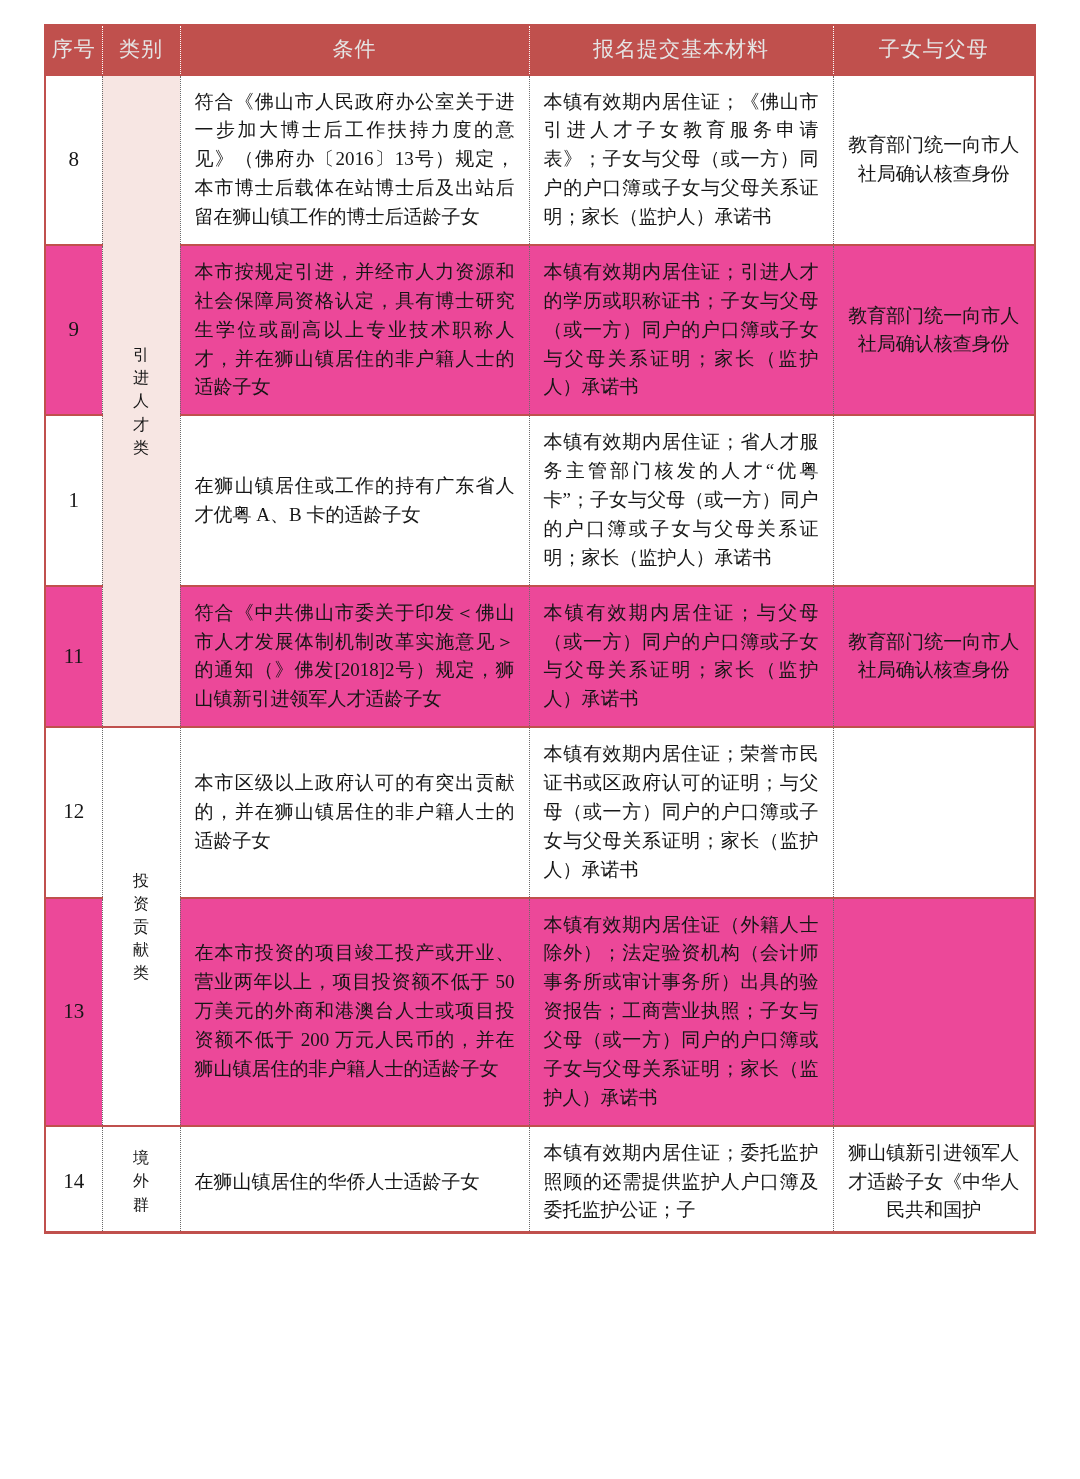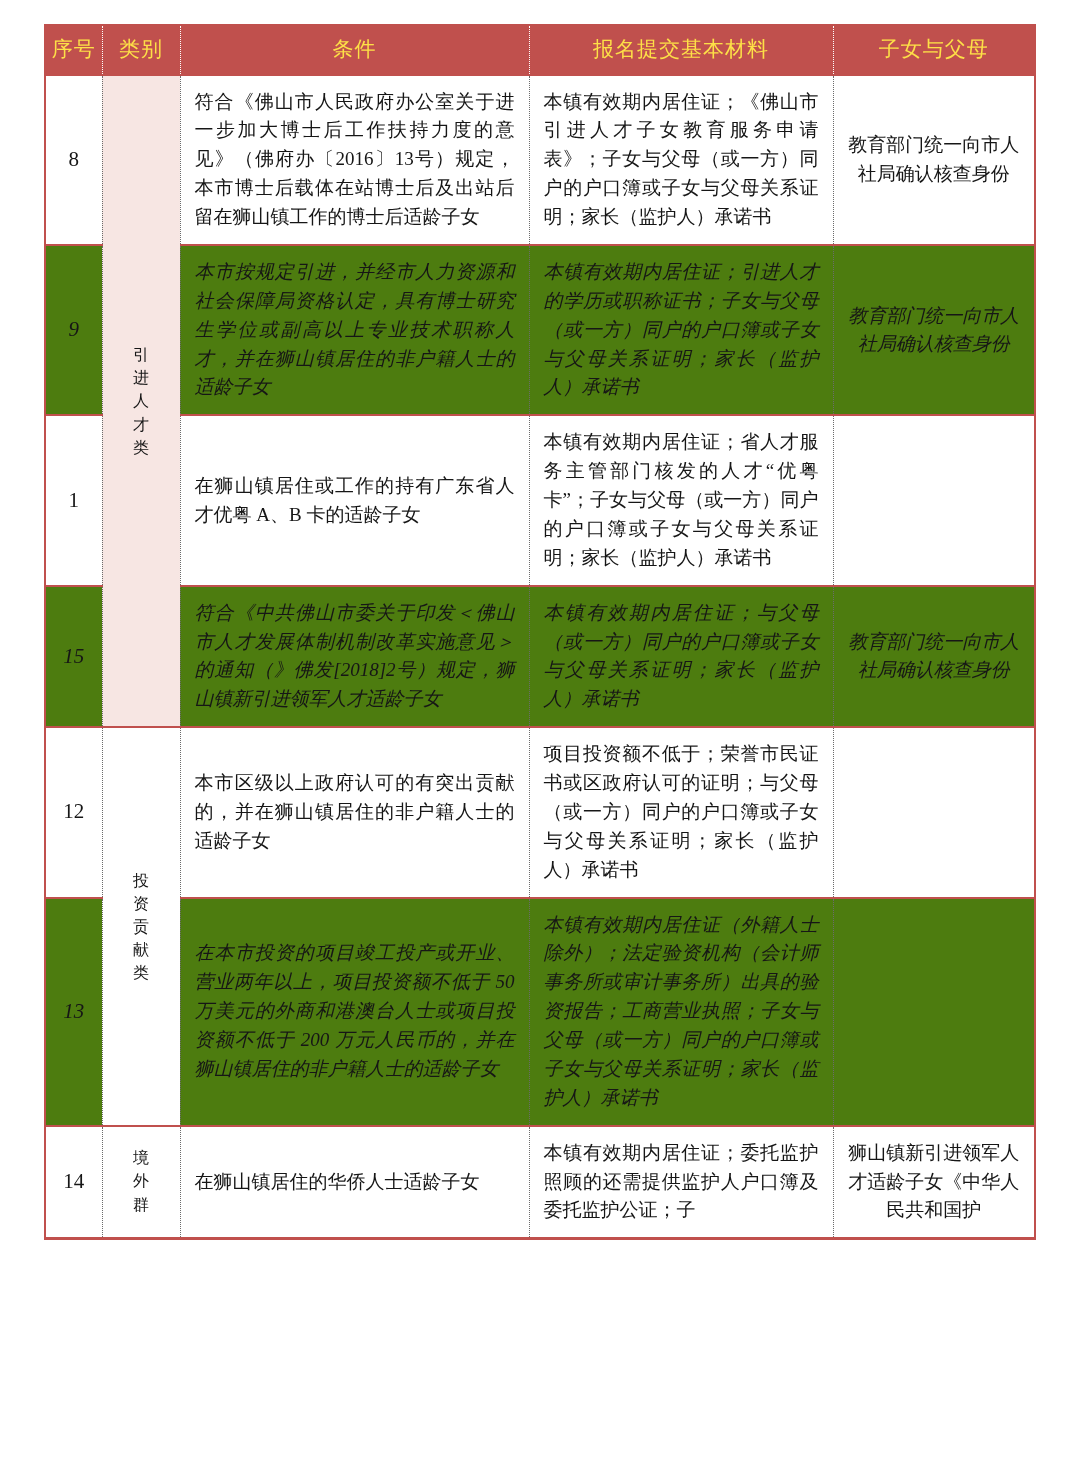--- a/index.html
+++ b/index.html
@@ -41,21 +41,21 @@
   }
 
   table.doc-table col.c-seq   { width: 56px; }
   table.doc-table col.c-cat   { width: 78px; }
   table.doc-table col.c-cond  { width: 349px; }
   table.doc-table col.c-mat   { width: 304px; }
   table.doc-table col.c-dep   { width: 201px; }
 
   thead th {
     background: #C0504D;
-    color: #fde047;
+    color: #e5e5e5;
     font-weight: normal;
     font-size: 21px;
     line-height: 1.22;
     text-align: center;
     vertical-align: middle;
     padding: 11px 4px;
     border-right: 1px dotted #ffffff;
     letter-spacing: 1px;
   }
   thead th:last-child { border-right: none; }
@@ -74,21 +74,21 @@
     font-size: 19px;
     line-height: 1.52;
     color: #161616;
     text-align: justify;
     text-justify: inter-ideograph;
     box-sizing: border-box;
   }
   tbody td:last-child { border-right: none; }
 
   tbody tr.band-white td { background: #ffffff; }
-  tbody tr.band-pink  td { background: #4d7c0f; font-style: italic; }
+  tbody tr.band-pink  td { background: #ec4899; }
 
   td.seq {
     text-align: center;
     padding-left: 2px;
     padding-right: 2px;
     font-size: 21px;
   }
 
   td.cat {
     text-align: center;
@@ -106,21 +106,21 @@
   }
 
   td.dep {
     text-align: center;
     line-height: 1.5;
   }
 
   td.cond, td.mat { text-align: justify; }
 
   
-  tr.clipped td { padding-bottom: 12px; }
+  tr.clipped td { padding-bottom: 6px; }
 </style>
 </head>
 <body>
 
 <div class="page">
   <div class="table-wrap">
     <table class="doc-table">
       <colgroup>
         <col class="c-seq">
           <col class="c-cat">
@@ -155,31 +155,31 @@
         </tr>
 
         <tr class="band-white">
           <td class="seq">1</td>
           <td class="cond">在狮山镇居住或工作的持有广东省人才优粤 A、B 卡的适龄子女</td>
           <td class="mat">本镇有效期内居住证；省人才服务主管部门核发的人才“优粤卡”；子女与父母（或一方）同户的户口簿或子女与父母关系证明；家长（监护人）承诺书</td>
           <td class="dep"></td>
         </tr>
 
         <tr class="band-pink">
-          <td class="seq">15</td>
+          <td class="seq">11</td>
           <td class="cond">符合《中共佛山市委关于印发＜佛山市人才发展体制机制改革实施意见＞的通知（》佛发[2018]2号）规定，狮山镇新引进领军人才适龄子女</td>
           <td class="mat">本镇有效期内居住证；与父母（或一方）同户的户口簿或子女与父母关系证明；家长（监护人）承诺书</td>
           <td class="dep">教育部门统一向市人社局确认核查身份</td>
         </tr>
 
         <tr class="band-white">
           <td class="seq">12</td>
           <td class="cat" rowspan="2"><span class="cat-text">投资贡献类</span></td>
           <td class="cond">本市区级以上政府认可的有突出贡献的，并在狮山镇居住的非户籍人士的适龄子女</td>
-          <td class="mat">项目投资额不低于；荣誉市民证书或区政府认可的证明；与父母（或一方）同户的户口簿或子女与父母关系证明；家长（监护人）承诺书</td>
+          <td class="mat">本镇有效期内居住证；荣誉市民证书或区政府认可的证明；与父母（或一方）同户的户口簿或子女与父母关系证明；家长（监护人）承诺书</td>
           <td class="dep"></td>
         </tr>
 
         <tr class="band-pink">
           <td class="seq">13</td>
           <td class="cond">在本市投资的项目竣工投产或开业、营业两年以上，项目投资额不低于 50 万美元的外商和港澳台人士或项目投资额不低于 200 万元人民币的，并在狮山镇居住的非户籍人士的适龄子女</td>
           <td class="mat">本镇有效期内居住证（外籍人士除外）；法定验资机构（会计师事务所或审计事务所）出具的验资报告；工商营业执照；子女与父母（或一方）同户的户口簿或子女与父母关系证明；家长（监护人）承诺书</td>
           <td class="dep"></td>
         </tr>
 

